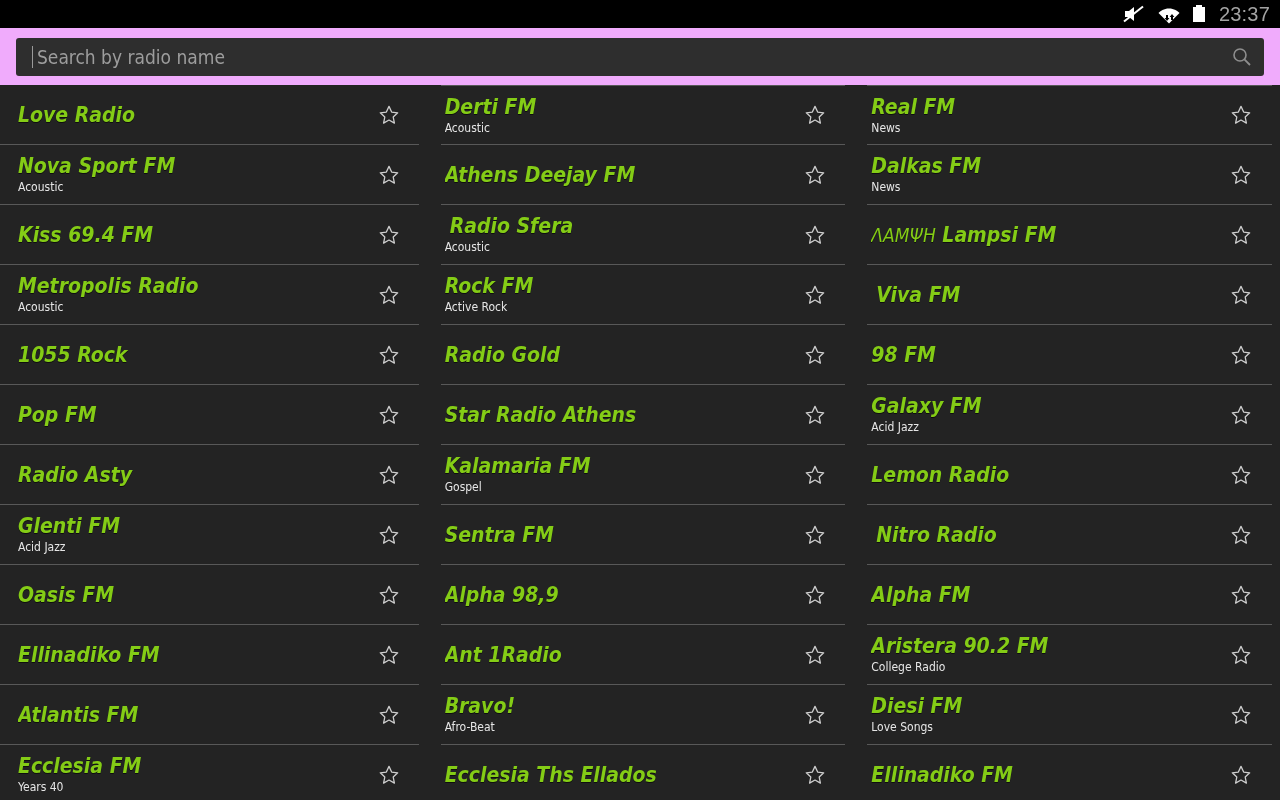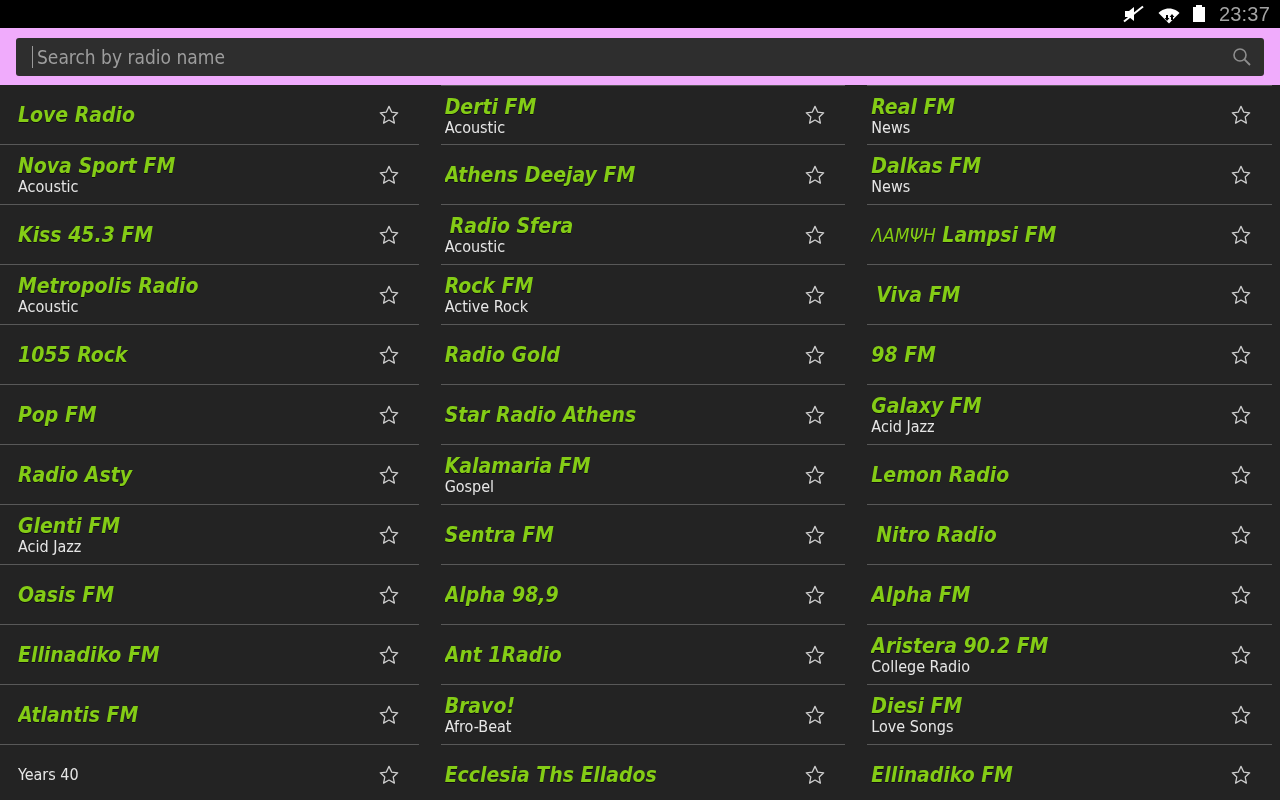--- a/index.html
+++ b/index.html
@@ -79,21 +79,21 @@
     font-weight:700; font-size:21px; line-height:24px;
     white-space:nowrap; overflow:hidden; text-overflow:clip;
     text-shadow:0 1px 0 rgba(0,0,0,.6);
     font-style:italic;
   }
   .title.greek-mix .gk{ font-weight:400; font-family:"DejaVu Sans","Liberation Sans",sans-serif; font-size:19px; }
   .sub{
     color:#e6e6e6;
     font-family:"Liberation Sans Narrow","DejaVu Sans Condensed","Liberation Sans",sans-serif;
     font-stretch:condensed;
-    font-weight:400; font-size:16px; line-height:16px;
+    font-weight:400; font-size:12px; line-height:16px;
     white-space:nowrap; overflow:hidden; margin-top:1px;
   }
   .indent .title{ padding-left:5px; }
 
   .star{
     width:34px; height:34px; flex:none;
     margin-right:8px;
     display:flex; align-items:center; justify-content:center;
   }
   .col--1 .star{ margin-right:13px; }
@@ -157,21 +157,21 @@
           <div class="sub">Acoustic</div>
         </div>
         <div class="star">
           <svg width="22" height="22" viewBox="0 0 24 24">
             <path d="M12 2.6 l2.9 6.2 l6.6 .8 l-4.9 4.6 l1.3 6.6 l-5.9 -3.3 l-5.9 3.3 l1.3 -6.6 l-4.9 -4.6 l6.6 -.8 z" fill="none" stroke="#cfcfcf" stroke-width="1.4" stroke-linejoin="round"></path>
           </svg>
         </div>
       </div>
       <div class="row">
         <div class="row-texts">
-          <div class="title">Kiss 45.3 FM</div>
+          <div class="title">Kiss 69.4 FM</div>
         </div>
         <div class="star">
           <svg width="22" height="22" viewBox="0 0 24 24">
             <path d="M12 2.6 l2.9 6.2 l6.6 .8 l-4.9 4.6 l1.3 6.6 l-5.9 -3.3 l-5.9 3.3 l1.3 -6.6 l-4.9 -4.6 l6.6 -.8 z" fill="none" stroke="#cfcfcf" stroke-width="1.4" stroke-linejoin="round"></path>
           </svg>
         </div>
       </div>
       <div class="row">
         <div class="row-texts">
           <div class="title">Metropolis Radio</div>
@@ -249,20 +249,21 @@
           <div class="title">Atlantis FM</div>
         </div>
         <div class="star">
           <svg width="22" height="22" viewBox="0 0 24 24">
             <path d="M12 2.6 l2.9 6.2 l6.6 .8 l-4.9 4.6 l1.3 6.6 l-5.9 -3.3 l-5.9 3.3 l1.3 -6.6 l-4.9 -4.6 l6.6 -.8 z" fill="none" stroke="#cfcfcf" stroke-width="1.4" stroke-linejoin="round"></path>
           </svg>
         </div>
       </div>
       <div class="row">
         <div class="row-texts">
+          <div class="title">Ecclesia FM</div>
           <div class="sub">Years 40</div>
         </div>
         <div class="star">
           <svg width="22" height="22" viewBox="0 0 24 24">
             <path d="M12 2.6 l2.9 6.2 l6.6 .8 l-4.9 4.6 l1.3 6.6 l-5.9 -3.3 l-5.9 3.3 l1.3 -6.6 l-4.9 -4.6 l6.6 -.8 z" fill="none" stroke="#cfcfcf" stroke-width="1.4" stroke-linejoin="round"></path>
           </svg>
         </div>
       </div>
     </div>
   <div class="col col--2">

